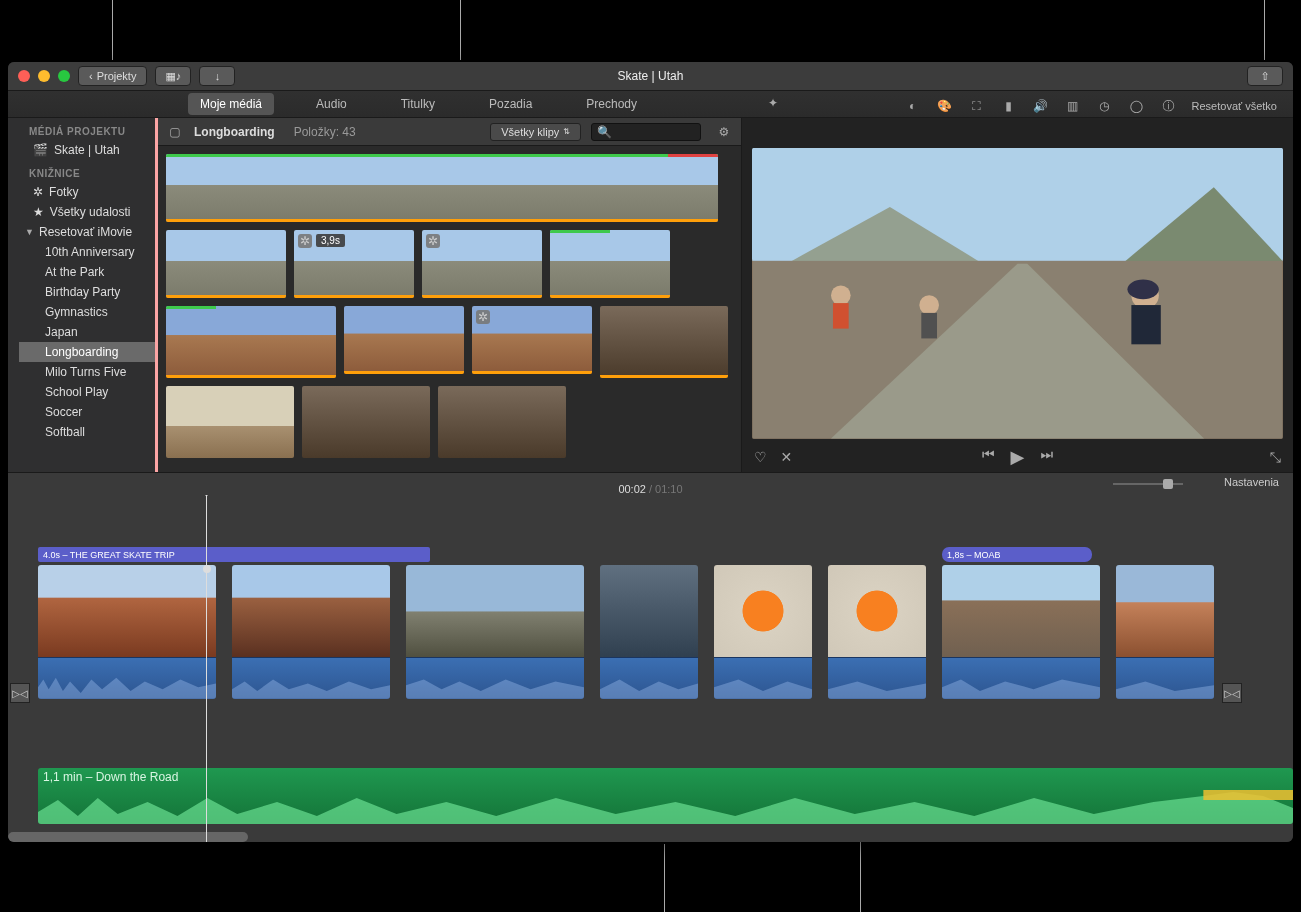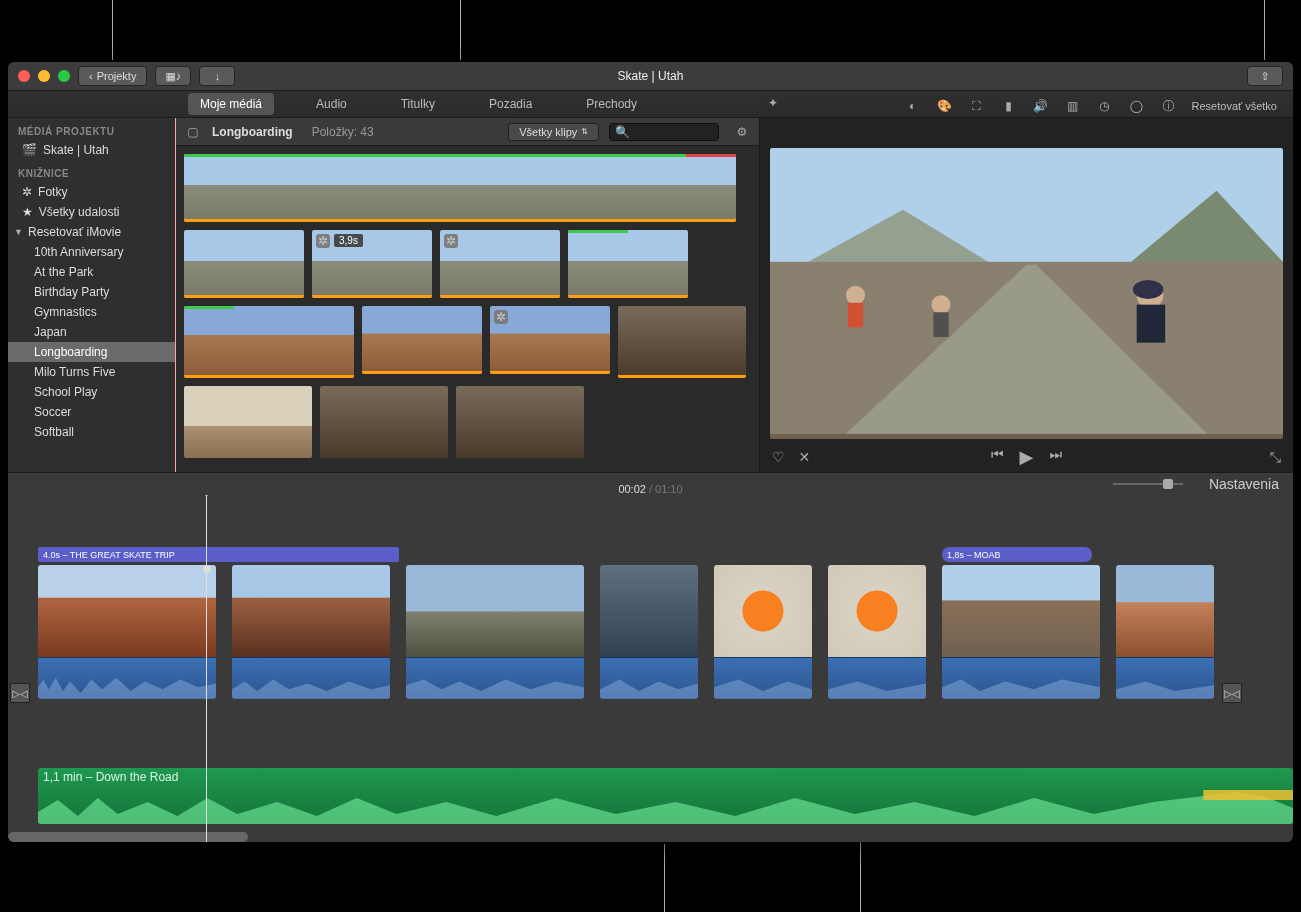--- a/index.html
+++ b/index.html
@@ -23,21 +23,21 @@
 .tab { color: #bbb; font-size: 12px; cursor: pointer; padding: 4px 12px; border-radius: 4px; }
 .tab.active { background: #555; color: #fff; }
 .adjust-bar { position: absolute; right: 16px; top: 32px; height: 24px; display: flex; align-items: center; gap: 14px; }
 .adj-icon { width: 18px; height: 18px; color: #aaa; cursor: pointer; display:flex; align-items:center; justify-content:center; }
 .magic-wand { position: absolute; left: 756px; top: 32px; }
 
 
 .main-split { flex: 1; display: flex; min-height: 0; }
 
 
-.sidebar { width: 168px; background: #2f2f30; overflow-y: auto; font-size: 12px; border-right: 1px solid #fca5a5; }
+.sidebar { width: 150px; background: #2f2f30; overflow-y: auto; font-size: 12px; border-right: 3px solid #fca5a5; padding-left: 11px; }
 .sb-section { color: #888; font-size: 10px; font-weight: 600; letter-spacing: .5px; padding: 8px 10px 3px; }
 .sb-item { padding: 3px 10px 3px 14px; display: flex; align-items: center; gap: 6px; color: #ddd; cursor: pointer; }
 .sb-item.sel { background: #6a6a6a; color: #fff; }
 .sb-sub { padding-left: 26px; }
 .sb-disclosure { width:8px; display:inline-block; color:#aaa; font-size:9px;}
 
 
 .browser-col { width: 584px; display: flex; flex-direction: column; background: #2a2a2a; border-right: 1px solid #1a1a1a; }
 .browser-hdr { height: 28px; background: #3a3a3a; display: flex; align-items: center; padding: 0 8px; gap: 10px; border-bottom: 1px solid #1a1a1a; }
 .hdr-seg { color: #ddd; font-size: 12px; }
@@ -68,21 +68,21 @@
 .vc-btn { color: #aaa; cursor: pointer; font-size: 14px; }
 
 
 .timeline-area { height: 370px; background: #3a3a3a; border-top: 1px solid #1a1a1a; display: flex; flex-direction: column; position:relative;}
 .tl-hdr { height: 22px; display: flex; align-items: flex-end; justify-content: center; color: #aaa; font-size: 11px; position: relative; }
 .tl-time { color: #ddd; }
 .tl-time .dur { color: #777; }
 .tl-zoom { position:absolute; right:100px; top:4px; width:80px; height:14px; display:flex; align-items:center;}
 .tl-zoom-track{ width:70px; height:2px; background:#666; position:relative;}
 .tl-zoom-thumb{ width:10px; height:10px; background:#aaa; border-radius:2px; position:absolute; top:-4px; left:50px;}
-.tl-settings { position: absolute; right: 14px; top: 3px; font-size: 14px; color: #ccc; cursor: pointer; }
+.tl-settings { position: absolute; right: 14px; top: 3px; font-size: 11px; color: #ccc; cursor: pointer; }
 .tl-scroll { flex: 1; overflow-x: auto; overflow-y: hidden; position: relative; padding-left: 30px; padding-top: 70px; }
 .tl-track { display: flex; gap: 16px; }
 .tl-clip { width: 158px; height: 140px; position: relative; display:flex; flex-direction:column; }
 .tl-clip.wide { width: 178px; }
 .tl-clip.narrow { width: 98px; }
 .tl-thumb { flex: 0 0 92px; border-radius: 3px 3px 0 0; overflow:hidden; }
 .tl-audio { flex: 0 0 42px; background: linear-gradient(#3b6fb3,#2d5590); border-radius: 0 0 3px 3px; border-top: 1px solid #1a3560; position:relative; overflow:hidden;}
 .tl-wave { position:absolute; bottom:0; left:0; right:0; height:70%; opacity:.6;}
 .tl-title-bar { position: absolute; top: -18px; left: 0; height: 15px; background: #5b5ec9; border-radius: 2px; color: #fff; font-size: 9px; padding: 1px 5px; display:flex; align-items:center; white-space:nowrap;}
 .tl-trans { position: absolute; top: 118px; width: 20px; height: 20px; background: #555; border: 1px solid #222; display:flex; align-items:center; justify-content:center; font-size:10px; color:#ccc; left:-28px;}
@@ -345,21 +345,21 @@
 
       <div class="playhead" style="left:198px; top:0; height:350px;">
         <div class="playhead-head"></div>
         <div class="playhead-circ" style="top:70px;"></div>
       </div>
 
       <div class="tl-track" style="width:1400px;">
 
         <div class="tl-clip wide" style="position:relative;">
           <div class="tl-trans">▷◁</div>
-          <div class="tl-title-bar" style="width:361px;">
+          <div class="tl-title-bar" style="width:392px;">
             <span>4.0s – THE GREAT SKATE TRIP</span>
           </div>
           <div class="tl-thumb monument"></div>
           <div class="tl-audio">
               <svg class="tl-wave" viewBox="0 0 100 30" preserveAspectRatio="none">
                 <path class="wave-path" d="M0,30 L0,18 L3,10 L6,20 L10,8 L14,22 L18,12 L24,24 L30,10 L36,20 L44,8 L52,22 L60,12 L70,20 L80,10 L90,18 L100,14 L100,30 Z"></path>
               </svg>
             </div>
         </div>
         <div class="tl-clip">

